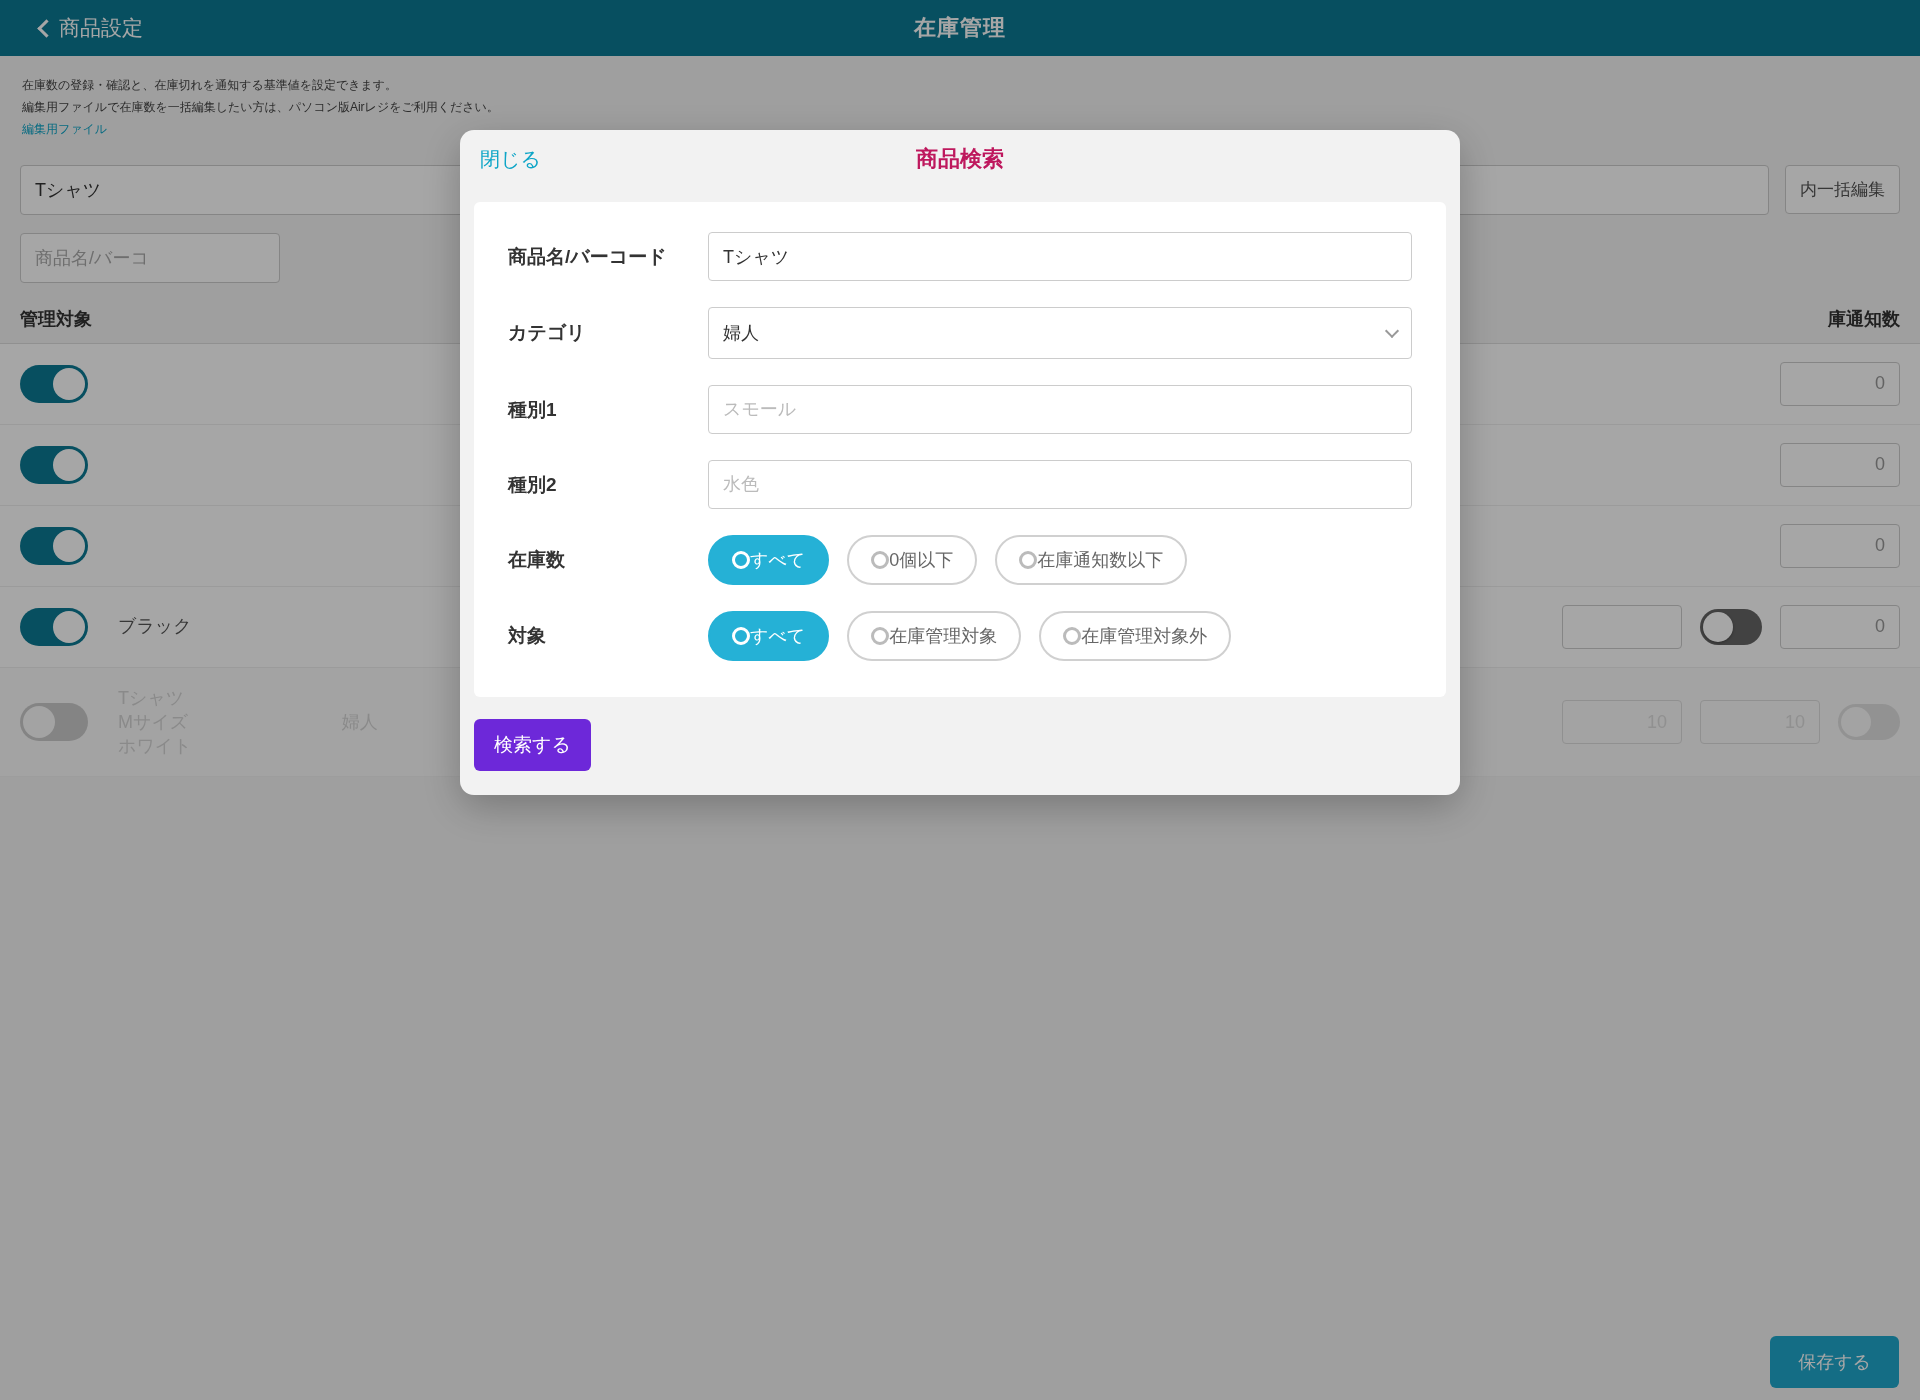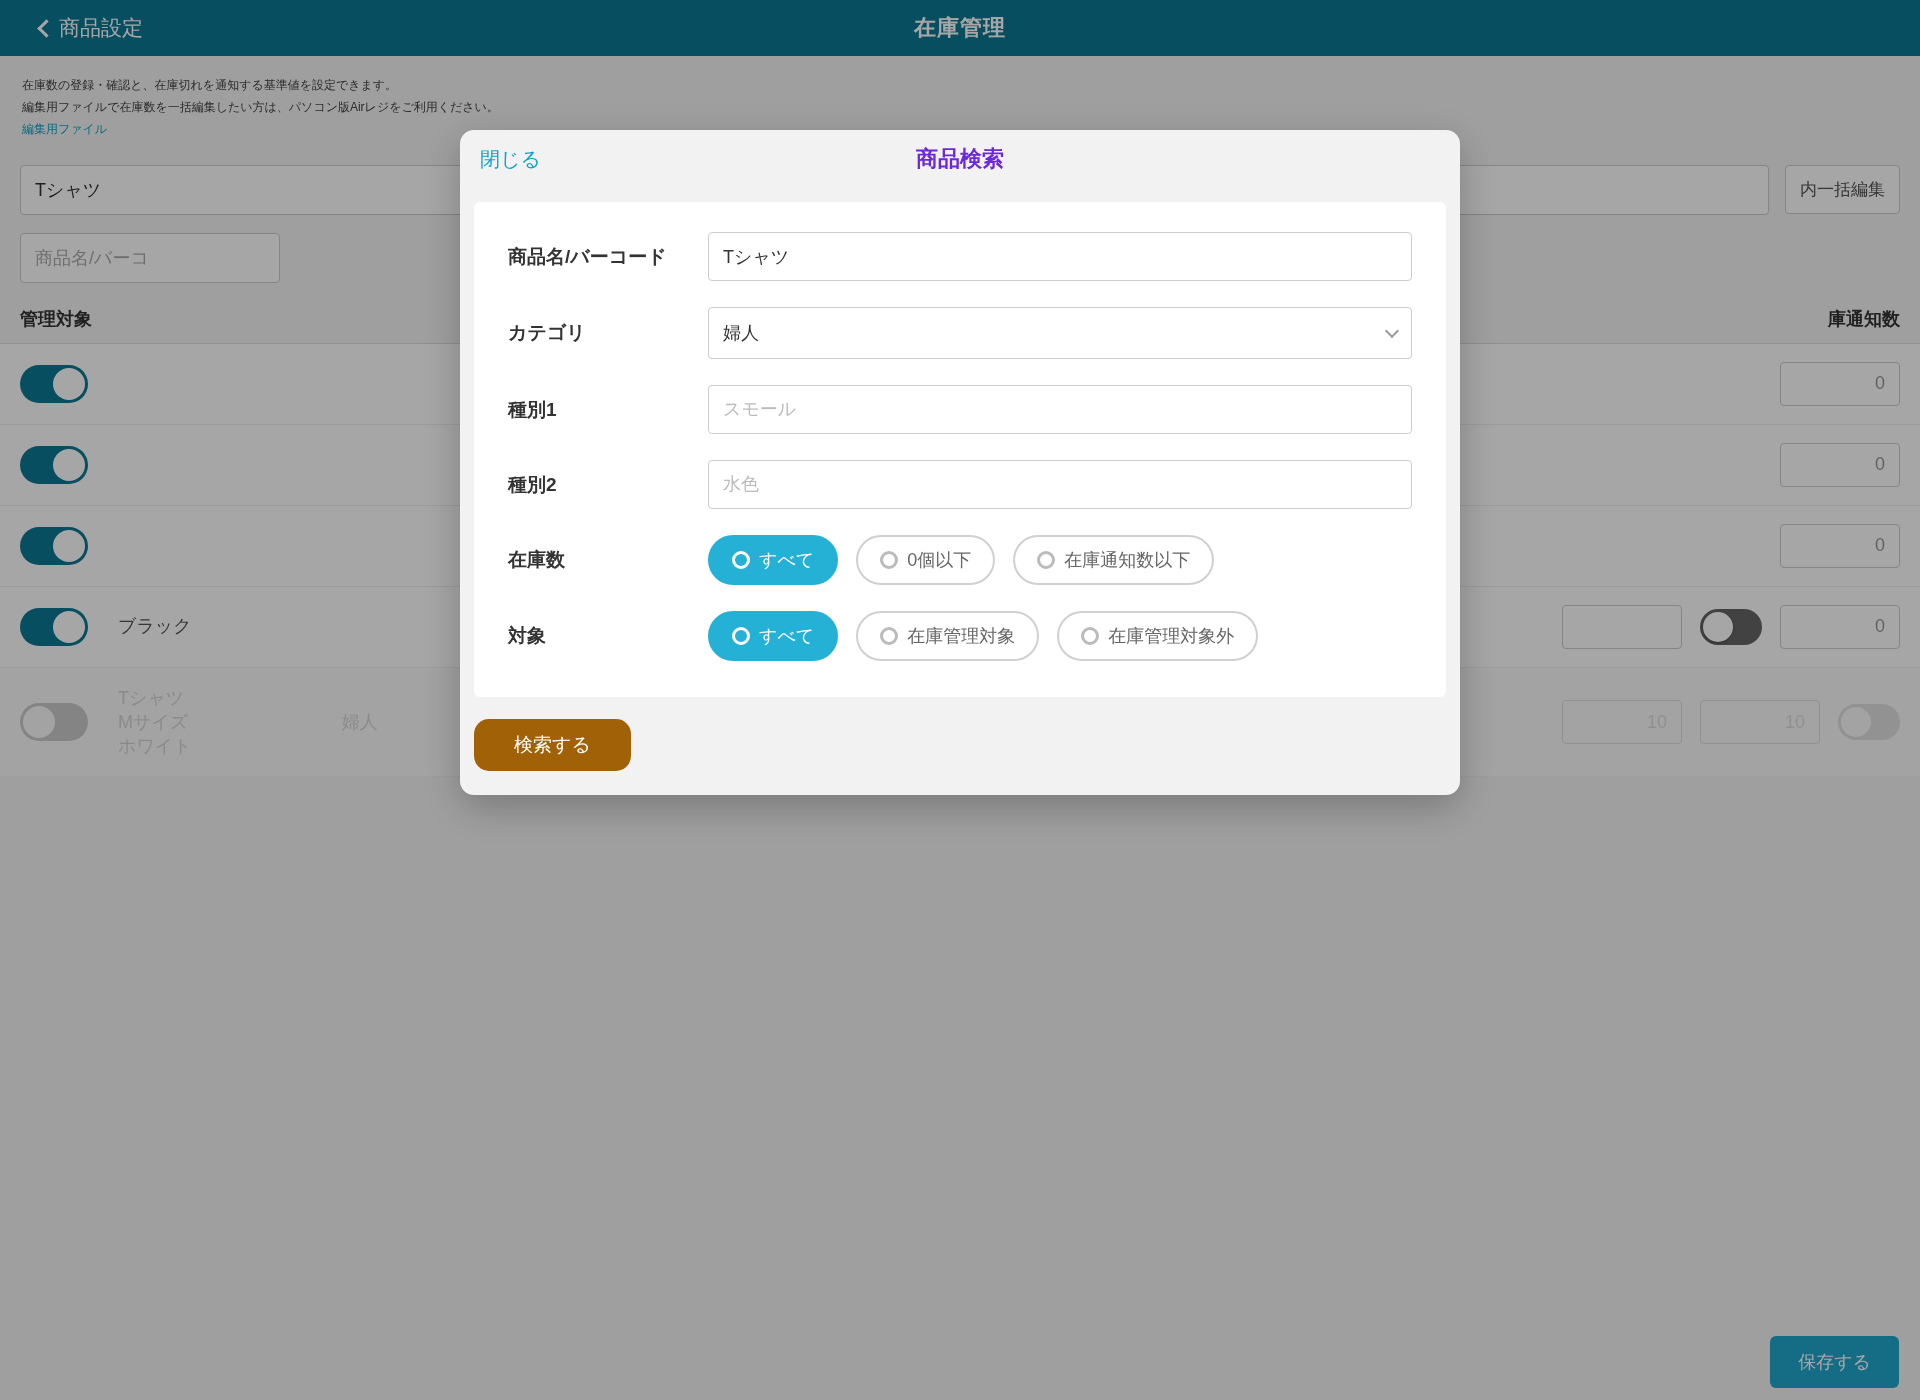--- a/index.html
+++ b/index.html
@@ -46,40 +46,40 @@
 
     
     .save-bar { position: fixed; bottom: 0; right: 1px; width: 100%; padding: 12px 20px; display: flex; justify-content: flex-end; }
     .save-btn { background: #1fa8cc; color: #fff; border: none; border-radius: 6px; padding: 14px 28px; font-size: 18px; font-weight: 500; }
 
     
     .overlay { position: fixed; inset: 0; background: rgba(0,0,0,.35); display: flex; align-items: flex-start; justify-content: center; padding-top: 130px; }
     .modal { width: 1000px; max-width: 92%; background: #f2f2f2; border-radius: 14px; overflow: hidden; box-shadow: 0 12px 40px rgba(0,0,0,.25); }
     .modal-head { position: relative; height: 58px; display: flex; align-items: center; justify-content: center; }
     .modal-close { position: absolute; left: 20px; color: #0ea5c7; font-size: 20px; font-weight: 500; cursor: pointer; }
-    .modal-title { font-size: 22px; font-weight: 600; color: #6d28d9; }
+    .modal-title { font-size: 22px; font-weight: 600; color: #be185d; }
 
     .modal-body { background: #fff; margin: 14px 14px 0; border-radius: 6px; padding: 30px 34px 36px; }
     .fld { display: flex; align-items: center; margin-bottom: 26px; }
     .fld:last-child { margin-bottom: 0; }
     .fld-label { width: 200px; font-size: 19px; font-weight: 600; color: #333; flex-shrink: 0; }
     .fld-ctrl { flex: 1; display: flex; gap: 18px; flex-wrap: wrap; }
     .txt { width: 100%; border: 1px solid #ccc; border-radius: 4px; padding: 13px 14px; font-size: 18px; color: #333; background: #fff; }
     .txt::placeholder { color: #bbb; }
     .sel { width: 100%; border: 1px solid #ccc; border-radius: 4px; padding: 13px 14px; font-size: 18px; color: #333; background: #fff; position: relative; display: flex; justify-content: space-between; align-items: center; cursor: pointer; }
     .chev-down { width: 10px; height: 10px; border-right: 2px solid #999; border-bottom: 2px solid #999; transform: rotate(45deg); margin-top: -4px; }
 
-    .chip { display: inline-flex; align-items: center; gap: 9px; border: 2px solid #d0d0d0; border-radius: 999px; padding: 11px 22px; font-size: 18px; color: #666; cursor: pointer; background: #fff; }
+    .chip { display: inline-flex; align-items: center; border: 2px solid #d0d0d0; border-radius: 999px; padding: 11px 22px; font-size: 18px; color: #666; cursor: pointer; background: #fff; }
     .chip.sel-active { background: #25b1d6; border-color: #25b1d6; color: #fff; }
     .chip-radio { width: 18px; height: 18px; border-radius: 50%; border: 3px solid #bbb; flex-shrink: 0; }
     .chip.sel-active .chip-radio { border-color: #fff; }
 
     .modal-foot { display: flex; justify-content: space-between; align-items: center; padding: 22px 14px 24px; }
     .reset-btn { border: 1px solid #ccc; border-radius: 5px; background: #fff; padding: 13px 22px; font-size: 18px; color: #555; cursor: pointer; }
-    .search-btn { background: #a16207; color: #fff; border: none; border-radius: 15px; padding: 13px 40px; font-size: 19px; font-weight: 500; cursor: pointer; }
+    .search-btn { background: #6d28d9; color: #fff; border: none; border-radius: 6px; padding: 13px 20px; font-size: 19px; font-weight: 500; cursor: pointer; }
   </style>
 </head>
 <body>
 
 <div class="topbar">
   <div class="back-btn">
     <span class="chevron-left"></span>
     <span>商品設定</span>
   </div>
   <div class="topbar-title">在庫管理</div>

